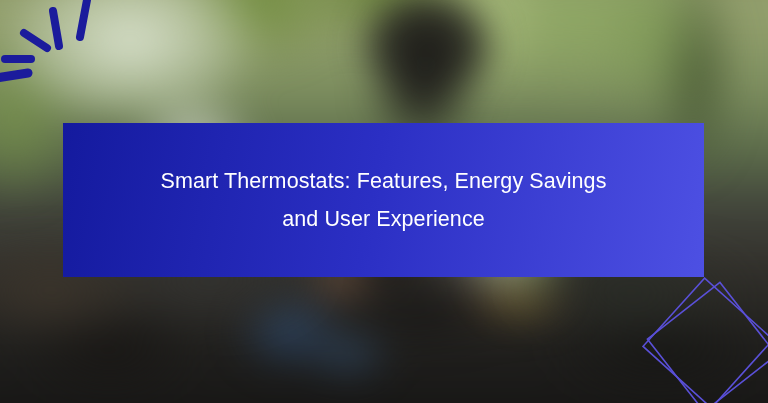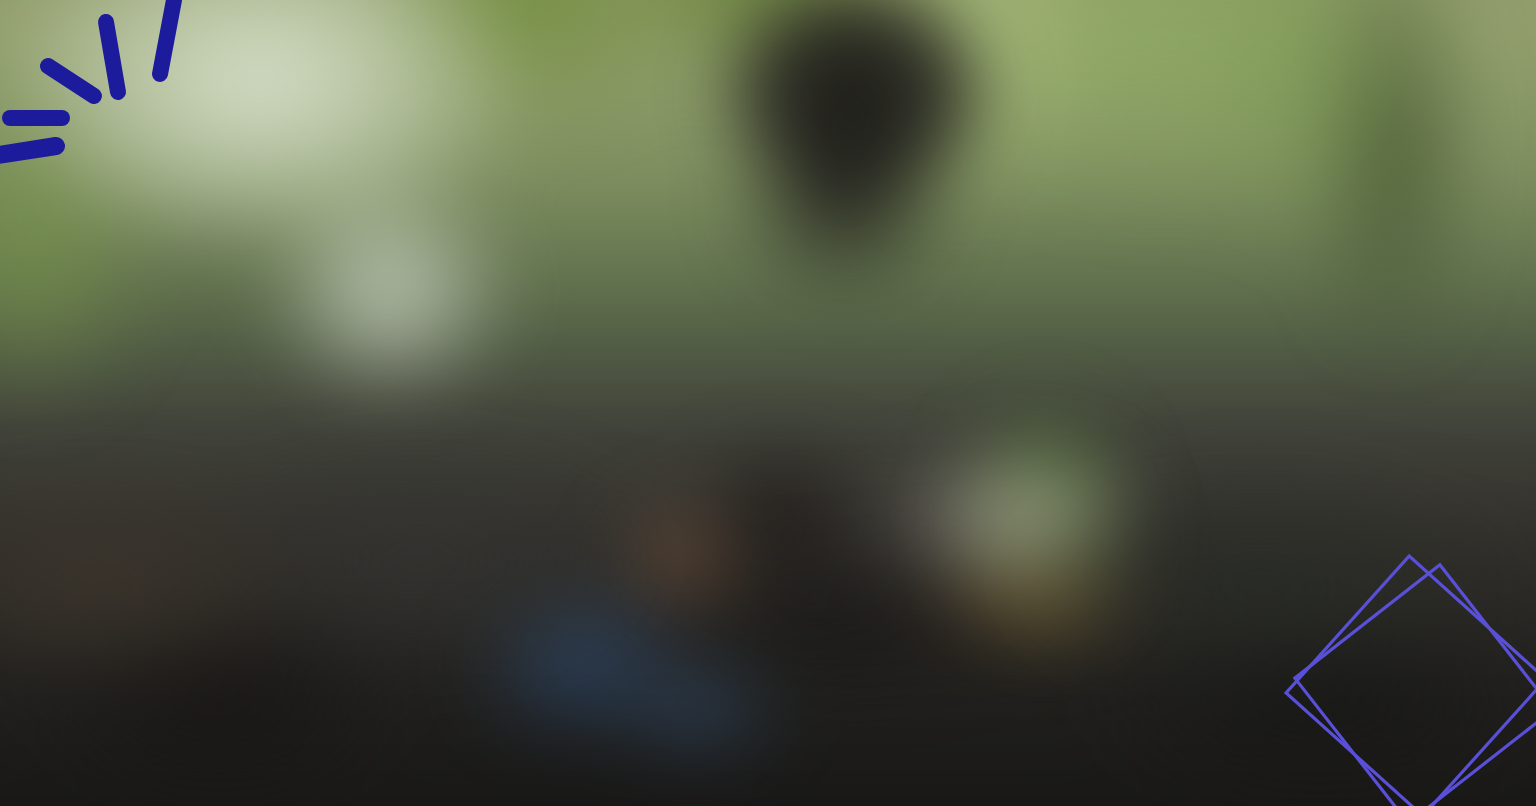--- a/index.html
+++ b/index.html
@@ -147,14 +147,18 @@
     </g>
   </svg>
 
   <svg class="squares" viewBox="0 0 140 140" stroke="#5a50d8">
     <g fill="none" stroke="#5a50d8" stroke-width="1.6">
       <rect x="30" y="26" width="92" height="92" transform="rotate(42 76 72)" stroke="#5a50d8"></rect>
       <rect x="34" y="30" width="92" height="92" transform="rotate(52 80 76)" stroke="#5a50d8"></rect>
     </g>
   </svg>
 
+  <div class="banner" id="banner" style="background: linear-gradient(100deg, rgb(20, 26, 158) 0%, rgb(43, 47, 196) 48%, rgb(77, 80, 227) 100%);">
+    <h1 class="banner-title" style="color: rgb(255, 255, 255);">Smart Thermostats: Features, Energy Savings
+and User Experience</h1>
+  </div>
 
 </div>
 
 </body></html>

